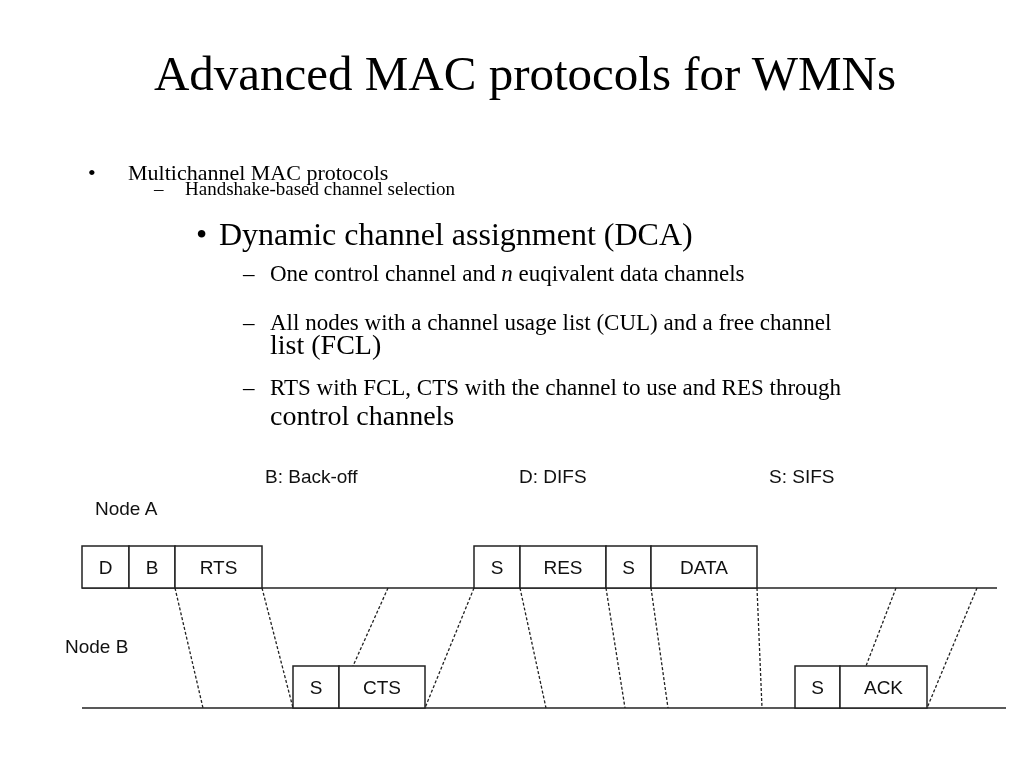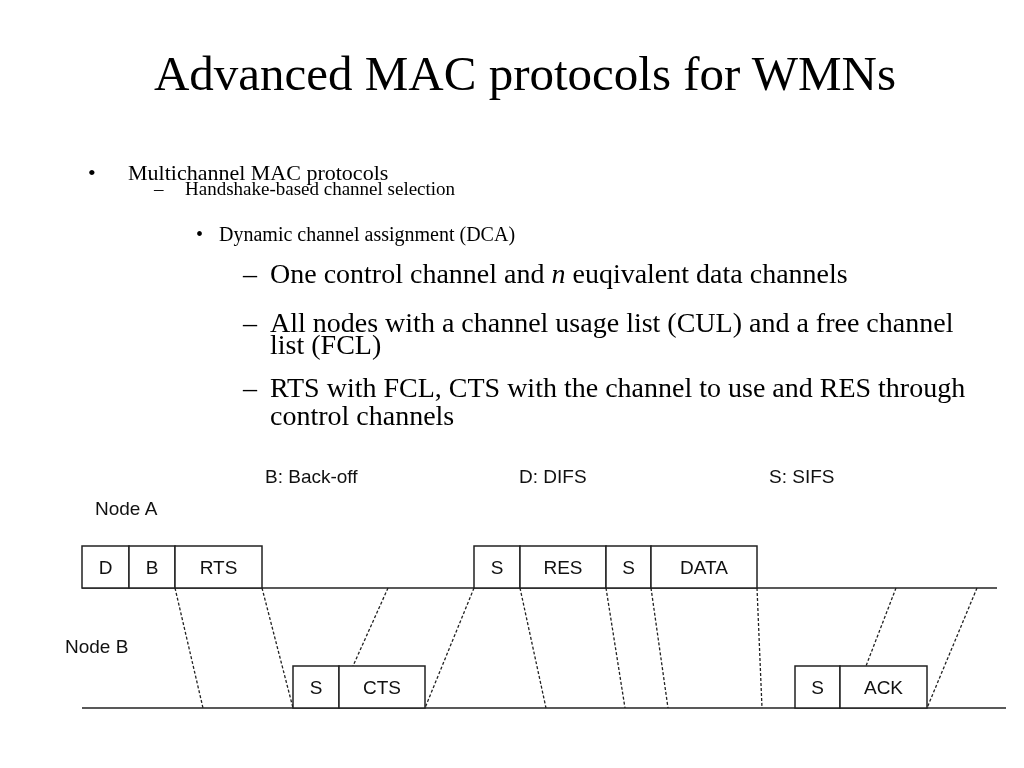--- a/index.html
+++ b/index.html
@@ -3,23 +3,23 @@
 <meta charset="utf-8">
 <style>
   html, body { margin: 0; padding: 0; }
   body { width: 1024px; height: 768px; background: #ffffff; position: relative; overflow: hidden; font-family: "Liberation Serif", serif; color: #000; }
   .title { position: absolute; left: 0; width: 1050px; top: 44px; text-align: center; font-size: 49px; line-height: 60px; }
   .line { position: absolute; white-space: nowrap; }
   .l1 { left: 88px; top: 122px; font-size: 22px; line-height: 38px; margin-top: 32px; }
   .l1 .mk { display: inline-block; width: 40px; }
   .l2 { left: 154px; top: 171px; font-size: 19px; line-height: 36px; }
   .l2 .mk { display: inline-block; width: 31px; }
-  .l3 { left: 196px; top: 218px; font-size: 20px; line-height: 32px; }
+  .l3 { left: 196px; top: 218px; font-size: 32px; line-height: 32px; }
   .l3 .mk { display: inline-block; width: 23px; }
-  .l4 { left: 243px; font-size: 28px; line-height: 32px; }
+  .l4 { left: 243px; font-size: 23px; line-height: 32px; }
   .l4 .mk { display: inline-block; width: 27px; }
   .l4c { left: 270px; font-size: 28px; line-height: 32px; }
   svg.diag { position: absolute; left: 0; top: 0; }
   .dtext { font-family: "Liberation Sans", sans-serif; font-size: 19px; fill: #111; }
 </style>
 </head>
 <body>
 
 <div class="title">Advanced MAC protocols for WMNs</div>
 

